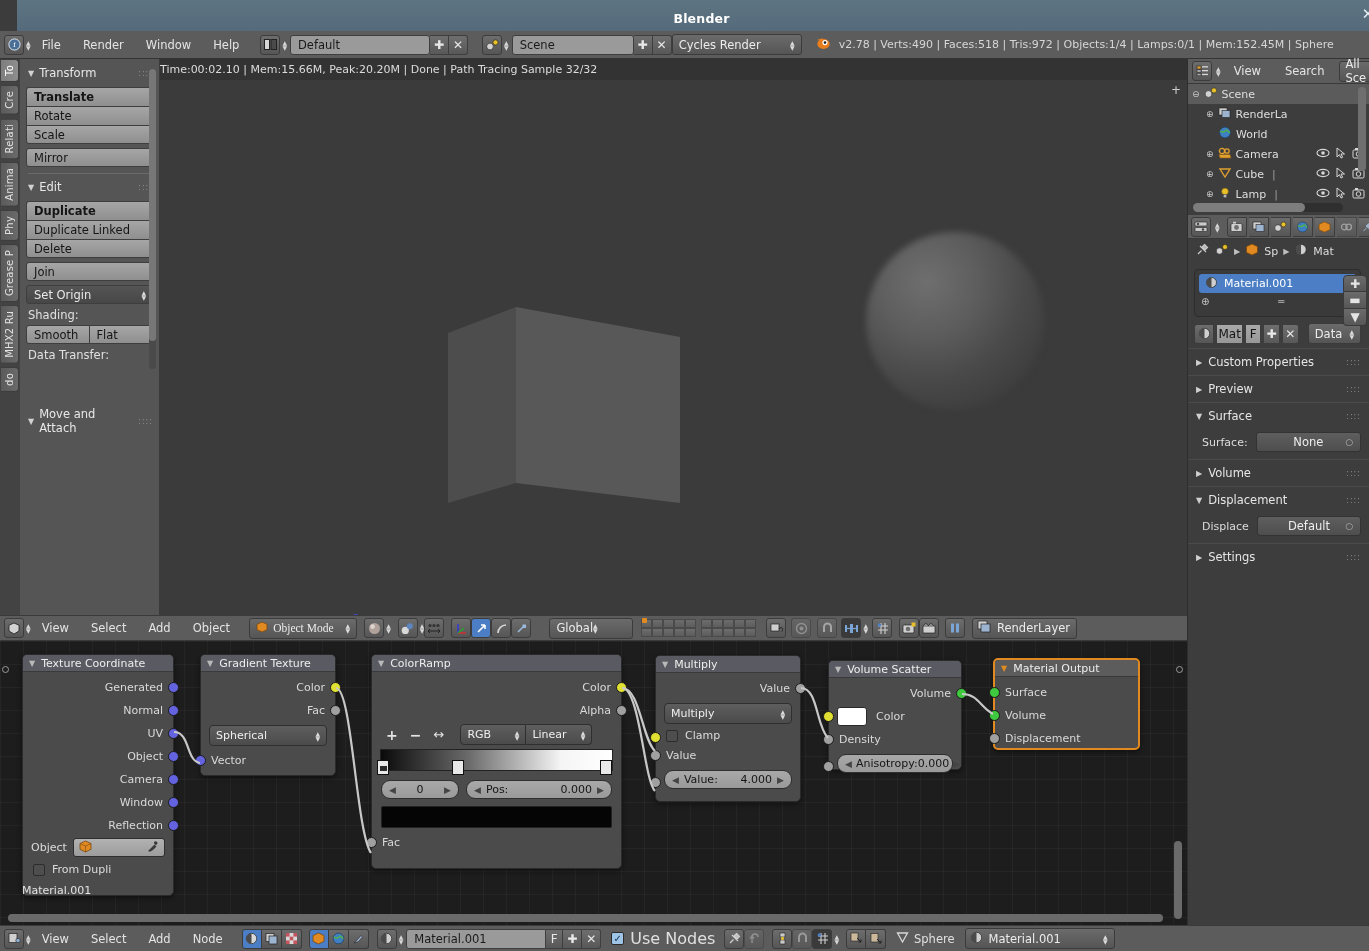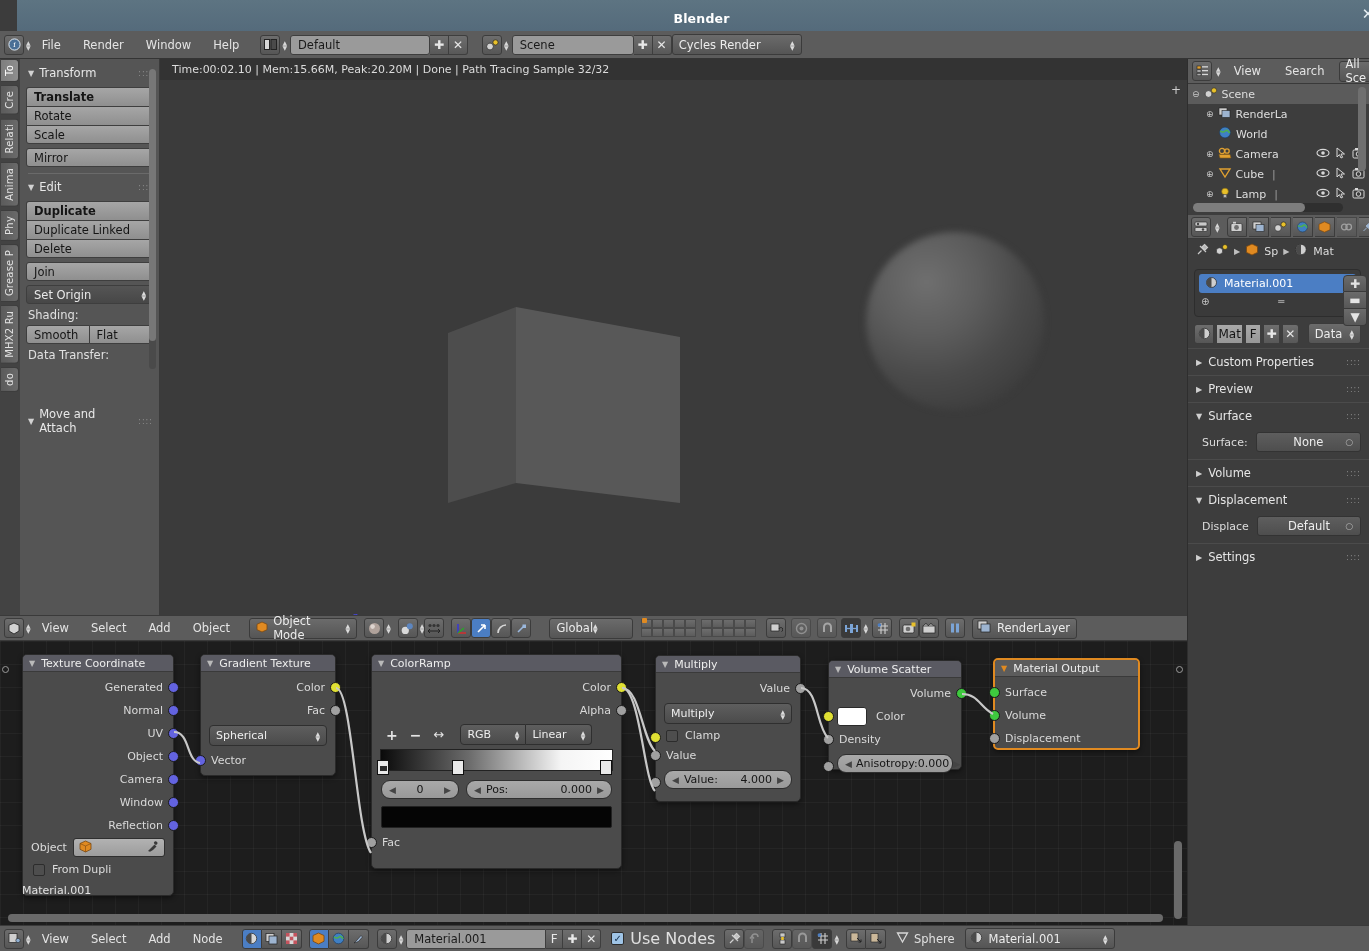--- a/index.html
+++ b/index.html
@@ -116,21 +116,21 @@
     background:#555;border-right:1px solid #3a3a3a;padding:4px 6px;
   }
 
   
   .viewport{
     position:absolute;left:160px;top:59px;width:1027px;height:556px;
     background:#3b3b3b;overflow:hidden;
   }
   .vp-infobar{
     position:absolute;left:0;top:0;width:1188px;height:21px;
-    background:#333333;display:flex;align-items:center;padding-left:12px;
+    background:#333333;display:flex;align-items:center;padding-left:0;
   }
   .vp-infobar span{font-size:11px;color:#dcdcdc;}
   .vp-plus{
     position:absolute;right:6px;top:24px;color:#cfcfcf;font-size:12px;
   }
   .cube{
     position:absolute;left:288px;top:248px;width:234px;height:222px;
   }
   .sphere{
     position:absolute;left:706px;top:173px;width:178px;height:178px;
@@ -366,20 +366,31 @@
     </div>
 
     <div class="dd" style="width:130px;justify-content:space-between;">
       <span>Cycles Render</span>
       <span class="smallspin">
           <span>▲</span>
           <span>▼</span>
         </span>
     </div>
 
+    <div style="margin-left:14px;display:flex;align-items:center;gap:8px;">
+      <span>
+        <svg width="15" height="14" viewBox="0 0 15 14">
+            <ellipse cx="7.5" cy="8" rx="6.2" ry="5" fill="#e87d1e"></ellipse>
+            <circle cx="9" cy="6.6" r="2.6" fill="#fff"></circle>
+            <circle cx="9" cy="6.6" r="1.3" fill="#222"></circle>
+            <path d="M1 4 L7 2 L5.5 5 Z" fill="#e87d1e"></path>
+          </svg>
+      </span>
+      <span class="statustext">v2.78 | Verts:490 | Faces:518 | Tris:972 | Objects:1/4 | Lamps:0/1 | Mem:152.45M | Sphere</span>
+    </div>
   </div>
 
   <div class="tooltabcol">
     <div class="vtab active">To</div>
     <div class="vtab">Cre</div>
     <div class="vtab">Relati</div>
     <div class="vtab">Anima</div>
     <div class="vtab">Phy</div>
     <div class="vtab">Grease P</div>
     <div class="vtab">MHX2 Ru</div>
@@ -479,21 +490,21 @@
     <div class="menuitem">Select</div>
     <div class="menuitem">Add</div>
     <div class="menuitem">Object</div>
 
     <div class="dd" style="width:108px;margin-left:8px;justify-content:space-between;gap:5px;">
       <span>
         <svg width="12" height="12" viewBox="0 0 12 12">
             <path d="M6 1 L11 3.3 L11 8.7 L6 11 L1 8.7 L1 3.3 Z" fill="#e08a21" stroke="#7a4710" stroke-width=".8"></path>
           </svg>
       </span>
-      <span style="flex:1;">Object Mode</span>
+      <span style="flex:1;font-family:Liberation Serif, serif;">Object Mode</span>
       <span class="smallspin">
           <span>▲</span>
           <span>▼</span>
         </span>
     </div>
 
     <div class="grp" style="margin-left:7px;">
       <div class="icobox">
         <svg width="13" height="13" viewBox="0 0 13 13">
             <circle cx="6.5" cy="6.5" r="5.5" fill="#b0a29b"></circle>

